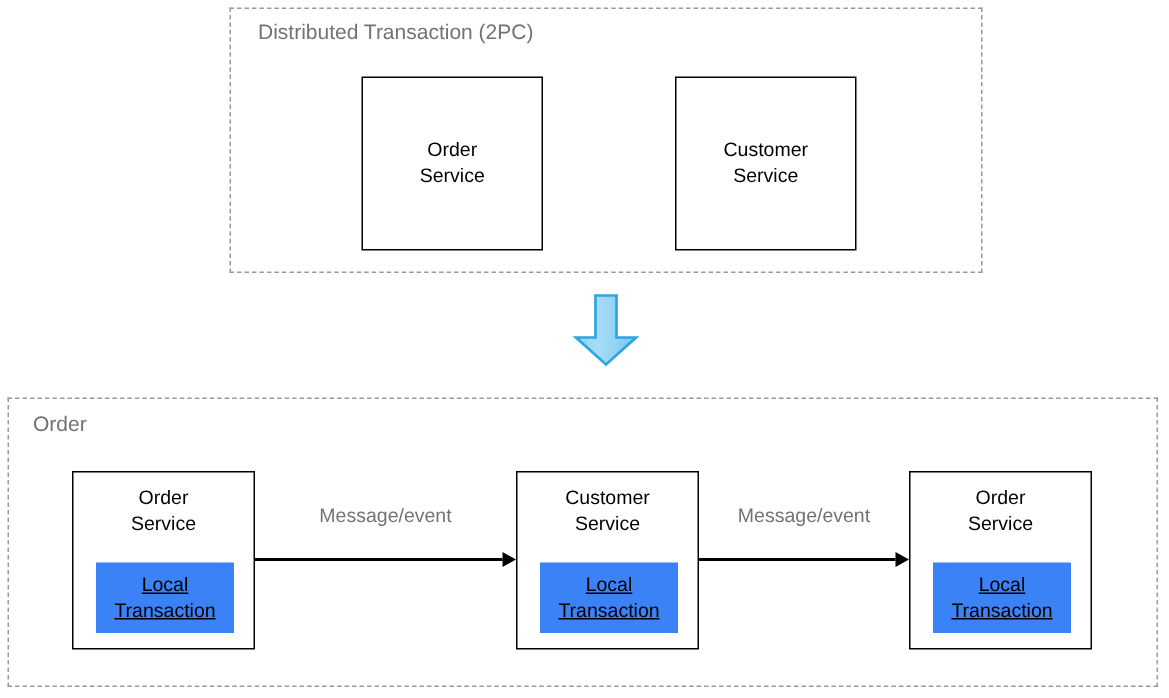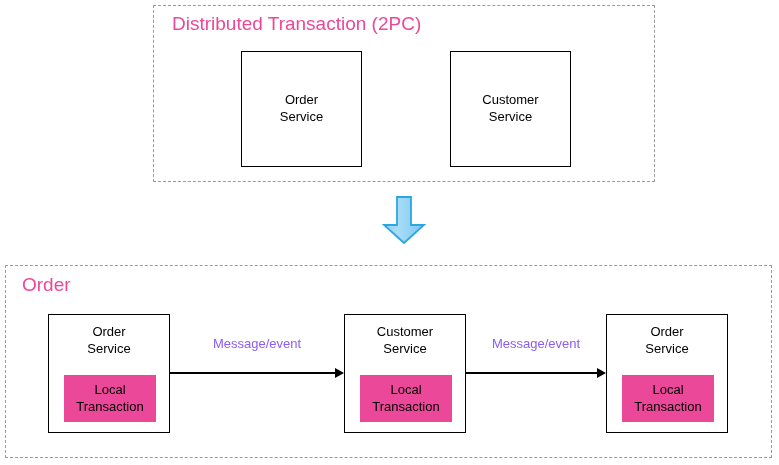--- a/index.html
+++ b/index.html
@@ -18,22 +18,22 @@
 
   
   .group {
     position: absolute;
     border: 1px dashed #9a9a9a;
     background: transparent;
     box-sizing: border-box;
   }
   .group-title {
     position: absolute;
-    font-size: 19px;
-    color: #ec4899;
+    font-size: 14px;
+    color: #737373;
     line-height: 1.1;
     white-space: nowrap;
   }
 
   
   .service-box {
     position: absolute;
     border: 1px solid #000000;
     background: #ffffff;
     box-sizing: border-box;
@@ -62,25 +62,26 @@
     right: 0;
     top: 9px;
     font-size: 13px;
     color: #000000;
     text-align: center;
     line-height: 1.28;
     white-space: pre-line;
   }
   .local-txn {
     position: absolute;
-    background: #ec4899;
+    background: #3b82f6;
     display: flex;
     align-items: center;
     justify-content: center;
     box-sizing: border-box;
+    text-decoration: underline;
   }
   .local-txn span {
     font-size: 13px;
     color: #000000;
     text-align: center;
     line-height: 1.28;
     white-space: pre-line;
   }
 
   
@@ -100,21 +101,21 @@
     top: 0.5px;
     width: 0;
     height: 0;
     border-top: 5px solid transparent;
     border-bottom: 5px solid transparent;
     border-left: 9px solid #000000;
   }
   .flow-label {
     position: absolute;
     font-size: 13px;
-    color: #8b5cf6;
+    color: #737373;
     text-align: center;
     white-space: nowrap;
   }
 
   
   .big-arrow {
     position: absolute;
   }
 </style>
 </head>

